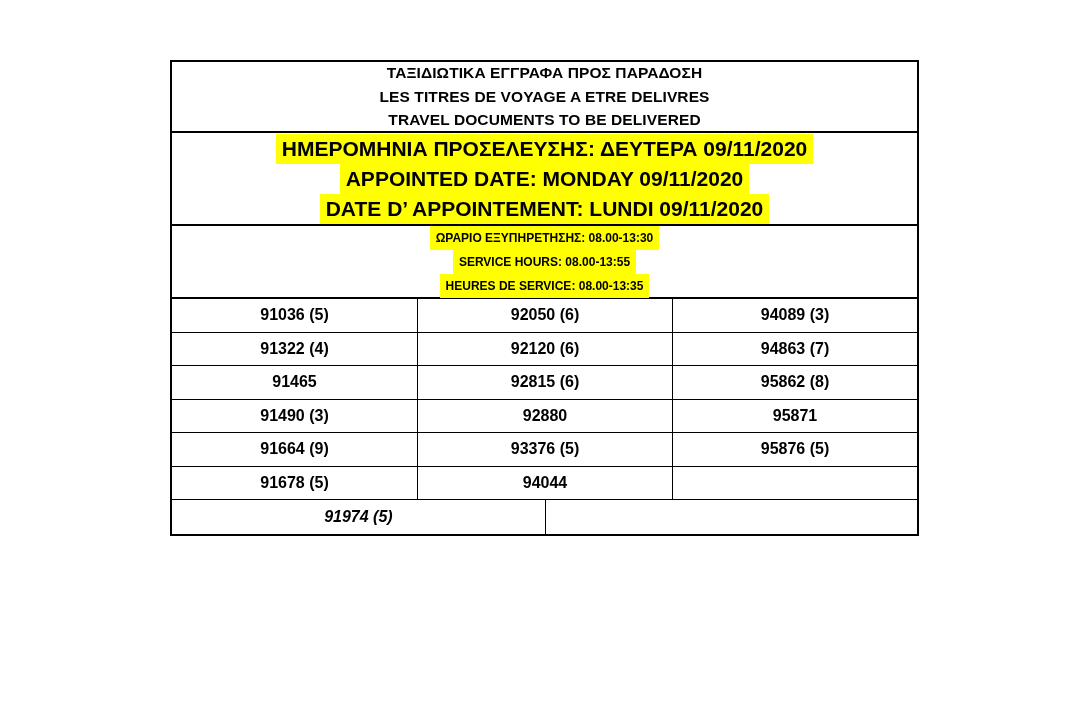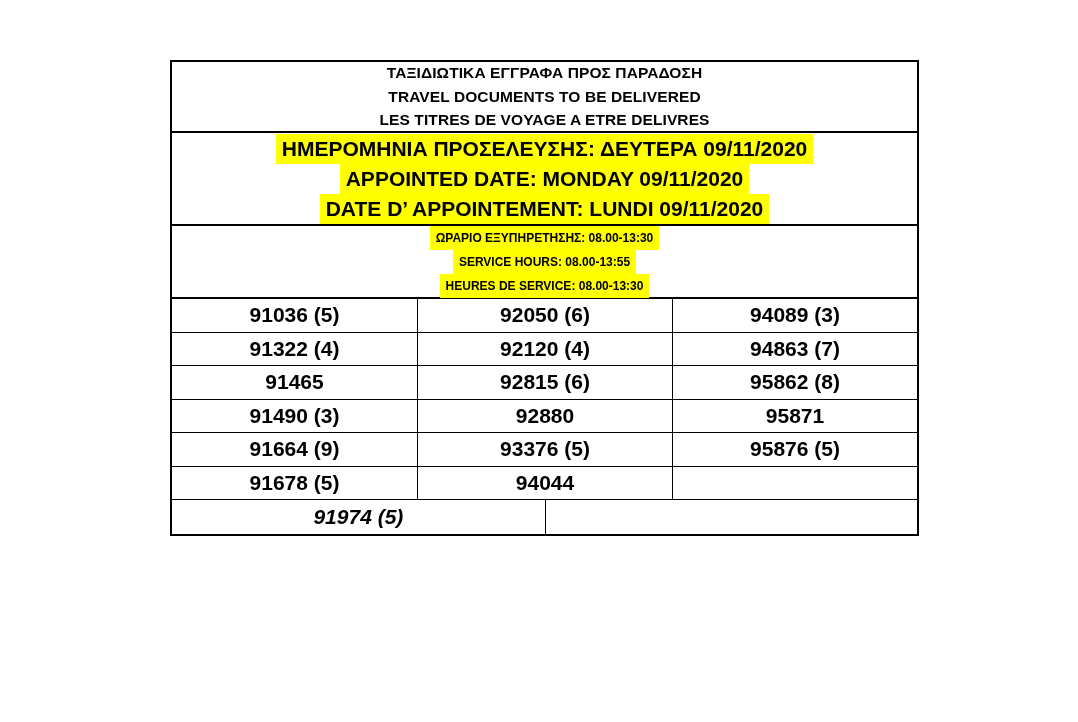--- a/index.html
+++ b/index.html
@@ -44,61 +44,61 @@
   .grid-row {
     display: flex;
     height: 33.5px;
     border-bottom: 1.5px solid #000000;
   }
   .grid-row:last-child { border-bottom: none; font-style: italic; }
   .grid-cell {
     display: flex;
     align-items: center;
     justify-content: center;
-    font-size: 21px;
+    font-size: 16px;
     border-right: 1.5px solid #000000;
   }
   .grid-cell:last-child { border-right: none; }
   .c0 { flex: 246 0 0; }
   .c1 { flex: 255 0 0; }
   .c2 { flex: 245 0 0; }
 </style>
 </head>
 <body>
 
 <div class="sheet">
   <div class="doc-table">
 
     <div class="section section-header">
       <div class="line">ΤΑΞΙΔΙΩΤΙΚΑ ΕΓΓΡΑΦΑ ΠΡΟΣ ΠΑΡΑΔΟΣΗ</div>
+      <div class="line">LES TITRES DE VOYAGE A ETRE DELIVRES</div>
       <div class="line">TRAVEL DOCUMENTS TO BE DELIVERED</div>
-      <div class="line">LES TITRES DE VOYAGE A ETRE DELIVRES</div>
     </div>
 
     <div class="section section-date">
       <div class="line"><span class="hl">ΗΜΕΡΟΜΗΝΙΑ ΠΡΟΣΕΛΕΥΣΗΣ: ΔΕΥΤΕΡΑ 09/11/2020</span></div>
       <div class="line"><span class="hl">APPOINTED DATE: MONDAY 09/11/2020</span></div>
       <div class="line"><span class="hl">DATE D’ APPOINTEMENT: LUNDI 09/11/2020</span></div>
     </div>
 
     <div class="section section-hours">
       <div class="line"><span class="hl">ΩΡΑΡΙΟ ΕΞΥΠΗΡΕΤΗΣΗΣ: 08.00-13:30</span></div>
       <div class="line"><span class="hl">SERVICE HOURS: 08.00-13:55</span></div>
-      <div class="line"><span class="hl">HEURES DE SERVICE: 08.00-13:30</span></div>
+      <div class="line"><span class="hl">HEURES DE SERVICE: 08.00-13:35</span></div>
     </div>
 
     <div class="grid">
       <div class="grid-row">
         <div class="grid-cell c0">91036 (5)</div>
         <div class="grid-cell c1">92050 (6)</div>
         <div class="grid-cell c2">94089 (3)</div>
       </div>
       <div class="grid-row">
         <div class="grid-cell c0">91322 (4)</div>
-        <div class="grid-cell c1">92120 (4)</div>
+        <div class="grid-cell c1">92120 (6)</div>
         <div class="grid-cell c2">94863 (7)</div>
       </div>
       <div class="grid-row">
         <div class="grid-cell c0">91465</div>
         <div class="grid-cell c1">92815 (6)</div>
         <div class="grid-cell c2">95862 (8)</div>
       </div>
       <div class="grid-row">
         <div class="grid-cell c0">91490 (3)</div>
         <div class="grid-cell c1">92880</div>

